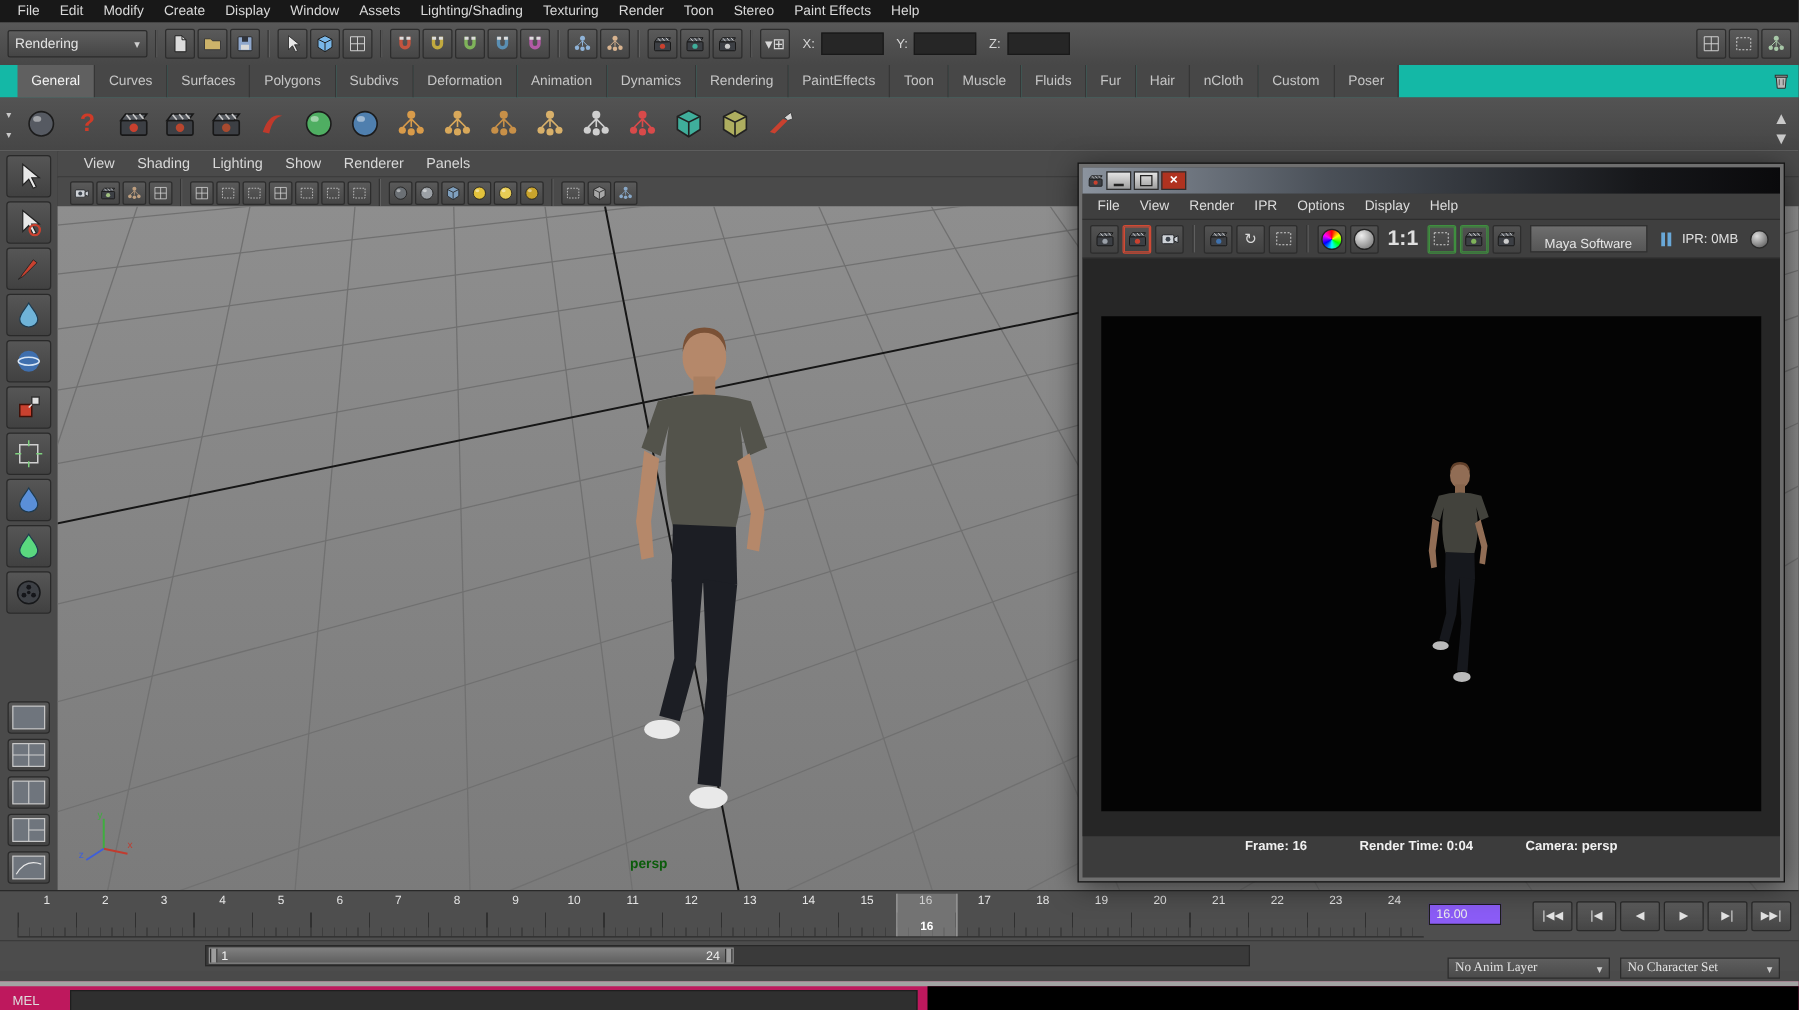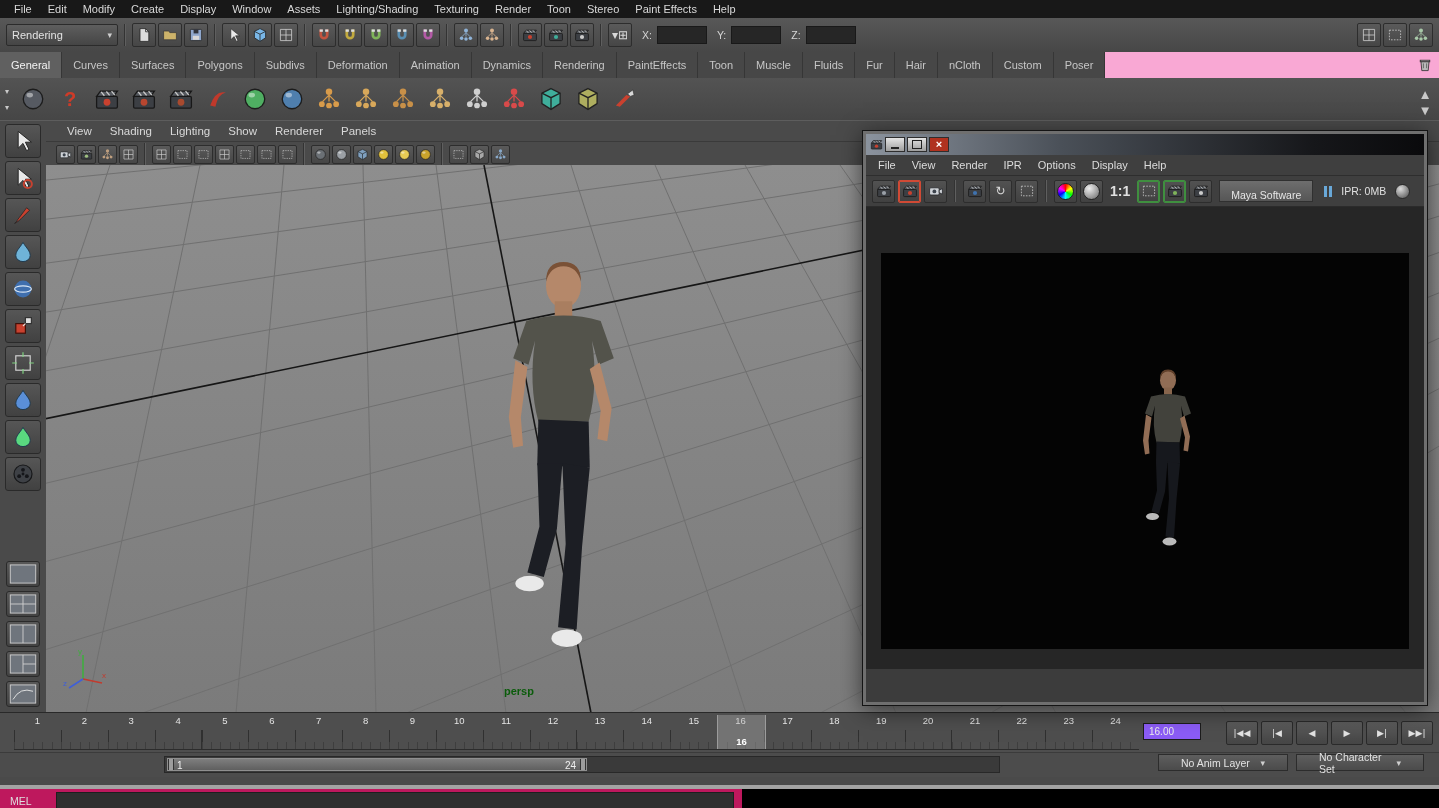--- a/index.html
+++ b/index.html
@@ -21,21 +21,21 @@
   .ib{width:24px;height:24px;display:flex;align-items:center;justify-content:center;flex:none;
       background:linear-gradient(#5a5a5a,#464646);border:1px solid #2d2d2d;border-radius:2px;padding:0;cursor:default;}
   .ib.sm{width:19px;height:19px;}
   .ic{width:16px;height:16px;display:block;}
   .ic.sm{width:13px;height:13px;}
   .glyph{color:#d8d8d8;font-size:12px;line-height:1;}
   .lbl{color:#d6d6d6;font-size:10.5px;margin:0 3px 0 8px;}
   .xin{width:42px;height:16px;background:#262626;border:1px solid #191919;color:#ddd;font-size:10px;padding:0 3px;}
   .spacer{flex:1;}
   
-  #shelf-tabs{top:52px;height:26px;background:#f9a8d4;display:flex;align-items:flex-start;padding-left:0;}
+  #shelf-tabs{top:52px;height:26px;background:#14b8a6;display:flex;align-items:flex-start;padding-left:14px;}
   .tab{padding:0 11px;line-height:26px;background:#474747;border-right:1px solid #363636;color:#c6c6c6;font-size:11px;cursor:default;}
   .tab.active{background:#606060;color:#f2f2f2;}
   .rail-btn{position:absolute;width:20px;height:20px;display:flex;align-items:center;justify-content:center;
             background:transparent;border:none;color:#c9c9c9;padding:0;}
   #shelf-icons{top:78px;height:42px;background:linear-gradient(#535353,#464646);border-bottom:1px solid #2f2f2f;
                display:flex;align-items:center;gap:3px;padding-left:16px;}
   .sb{width:34px;height:34px;display:flex;align-items:center;justify-content:center;background:transparent;border:none;padding:0;}
   .sb .ic{width:26px;height:26px;}
   .qmark{color:#cf3b28;font-size:20px;font-weight:bold;}
   #shelf-left-rail{position:absolute;left:0;top:78px;width:14px;height:42px;display:flex;flex-direction:column;
@@ -69,21 +69,21 @@
         display:flex;align-items:center;justify-content:center;padding:0;}
   .wbtn .min-g{width:8px;height:2px;background:#222;margin-top:7px;}
   .wbtn .max-g{width:8px;height:7px;border:1px solid #222;}
   .wbtn.close{color:#fff;font-size:11px;font-weight:bold;line-height:1;}
   .rw-menus{height:20px;background:#3f3f3f;display:flex;align-items:center;padding-left:4px;border-bottom:1px solid #2e2e2e;}
   .rmi{color:#dcdcdc;font-size:11px;padding:0 8px;cursor:default;}
   .rw-tools{height:30px;background:#3f3f3f;border-bottom:1px solid #2b2b2b;display:flex;align-items:center;gap:3px;padding:0 6px;}
   .rw-tools .ib{width:23px;height:23px;background:linear-gradient(#525252,#414141);}
   .ib.active-r{box-shadow:0 0 0 1px #d04a35 inset;border-color:#d04a35;}
   .ib.green{border-color:#3f8f3f;box-shadow:0 0 0 1px #3f8f3f inset;}
-  .ratio{color:#e0e0e0;font-size:14px;font-weight:bold;padding:0 4px;}
+  .ratio{color:#e0e0e0;font-size:17px;font-weight:bold;padding:0 4px;}
   .rw-dd{width:92px;height:20px;background:linear-gradient(#6e6e6e,#565656);border:1px solid #303030;
          color:#e6e6e6;font-size:10.5px;display:flex;align-items:flex-end;justify-content:center;margin-left:4px;}
   .pausebtn{display:flex;gap:2px;align-items:center;background:transparent;border:none;margin-left:8px;padding:0;}
   .pbar{width:3px;height:11px;background:#69a8d8;}
   .ipr-txt{color:#e0e0e0;font-size:10.5px;margin-left:6px;}
   .ballgray{width:13px;height:13px;border-radius:50%;background:radial-gradient(circle at 35% 30%,#dcdcdc,#6f6f6f 75%);
             border:1px solid #2a2a2a;margin-left:6px;}
   .rgb-circle{width:15px;height:15px;border-radius:50%;border:1px solid #222;
               background:conic-gradient(#f00,#ff0,#0f0,#0ff,#00f,#f0f,#f00);}
   .gray-circle{width:15px;height:15px;border-radius:50%;border:1px solid #222;
@@ -114,22 +114,22 @@
       color:#e2e2e2;font-size:9px;padding:0;font-family:"DejaVu Sans",sans-serif;}
   
   #range{top:752px;height:24px;background:#4c4c4c;border-top:1px solid #3b3b3b;}
   #range .fld{position:absolute;top:3px;width:58px;margin-top:32px;}
   .rtrack{position:absolute;left:164px;top:3px;width:836px;height:17px;background:#3a3a3a;border:1px solid #282828;box-sizing:border-box;}
   .rbar{position:absolute;left:2px;top:1px;bottom:1px;width:420px;background:linear-gradient(#7e7e7e,#5f5f5f);border:1px solid #8f8f8f;box-sizing:border-box;}
   .rhandle{position:absolute;top:0;bottom:0;width:6px;background:#9d9d9d;border-left:1px solid #333;border-right:1px solid #333;box-sizing:border-box;}
   .rhandle.left{left:0;} .rhandle.right{right:0;}
   .rlabel{position:absolute;top:1px;font-size:10px;color:#f0f0f0;}
   .rlabel.start{left:9px;} .rlabel.end{right:10px;}
-  .dd2{position:absolute;top:1px;height:17px;background:linear-gradient(#5e5e5e,#4b4b4b);border:1px solid #2c2c2c;
-       color:#e2e2e2;font-size:10.5px;display:flex;align-items:center;justify-content:space-between;padding:0 22px;box-sizing:border-box;}
+  .dd2{position:absolute;top:13px;height:17px;background:linear-gradient(#5e5e5e,#4b4b4b);border:1px solid #2c2c2c;
+       color:#e2e2e2;font-size:10.5px;display:flex;align-items:center;justify-content:space-between;padding:0 5px;box-sizing:border-box;font-family:Liberation Serif, serif;}
   
   #cmd{top:785px;height:23px;background:#be185d;border-top:4px solid #a3a3a3;}
   .mel{position:absolute;left:6px;top:3px;width:46px;height:17px;background:transparent;border:none;
        color:#dedede;font-size:10.5px;text-align:left;padding:0 4px;}
   .cmd-input{position:absolute;left:56px;top:3px;width:678px;height:17px;background:#2f2f2f;border:1px solid #1e1e1e;
              color:#ddd;font-size:10.5px;box-sizing:border-box;padding:0 4px;}
   .cmd-out{position:absolute;left:742px;top:0;right:0;bottom:0;background:#000;}
 </style>
 </head>
 <body>
@@ -839,20 +839,25 @@
       <span class="ipr-txt">IPR: 0MB</span>
       <span class="ballgray"></span>
     </div>
     <div class="rw-canvas">
       <div class="rw-image">
         <svg id="rw-char" viewBox="0 0 160 370">
             <use href="#sym-char"></use>
           </svg>
       </div>
     </div>
+    <div class="rw-status">
+      <span>Frame: 16</span>
+      <span class="gap-l">Render Time: 0:04</span>
+      <span class="gap-l">Camera: persp</span>
+    </div>
   </div>
 
   <div id="timeline" class="row">
     <div class="tl-wrap">
       <div class="tl-nums">
 
       <span class="tl-num">1</span>
           <span class="tl-num">2</span>
           <span class="tl-num">3</span>
           <span class="tl-num">4</span>

